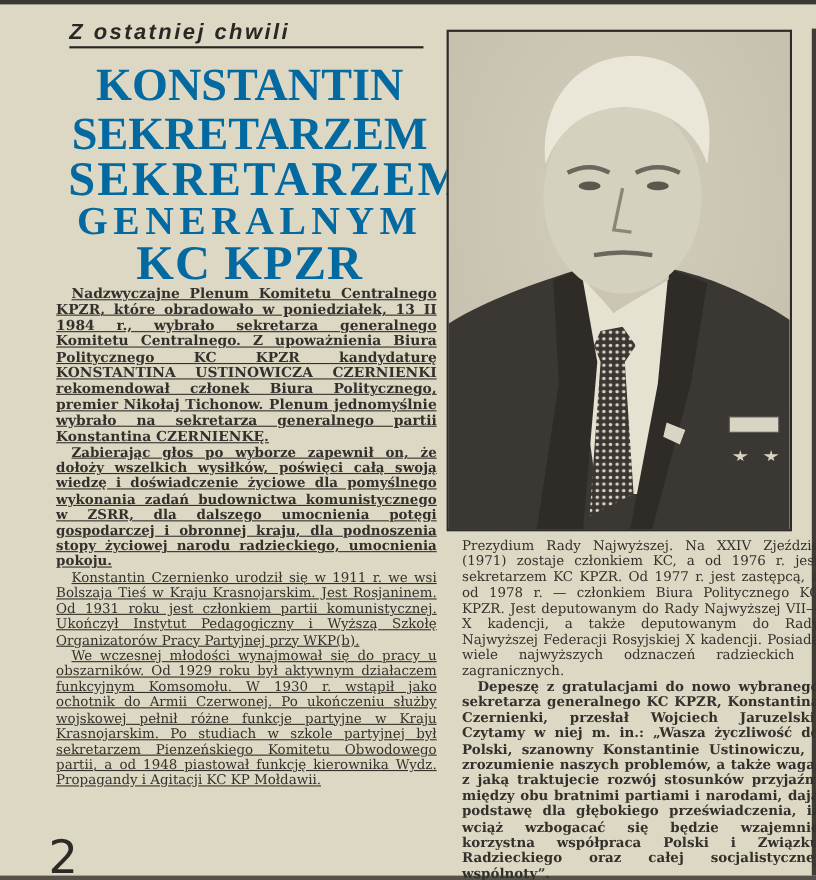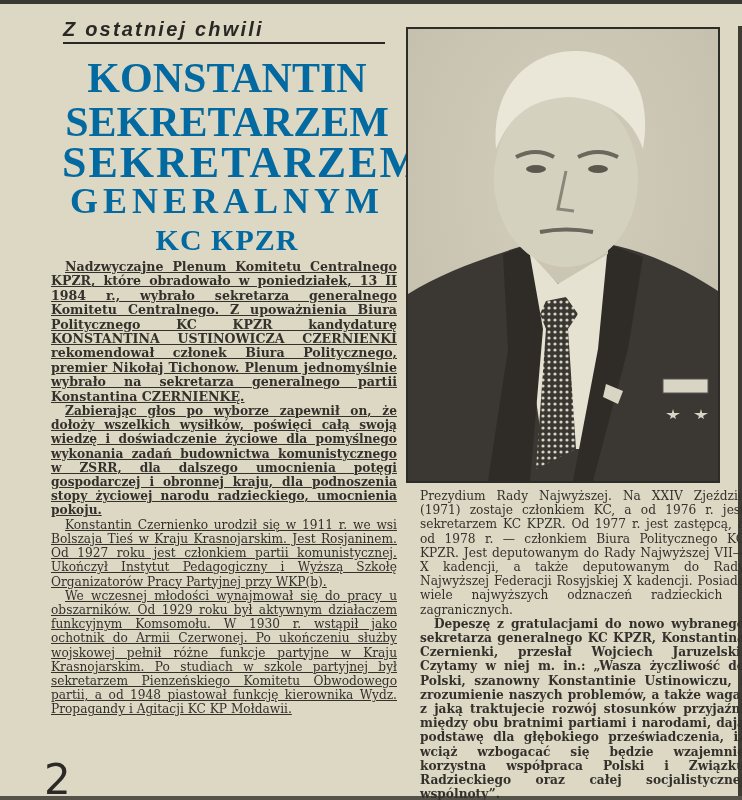--- a/index.html
+++ b/index.html
@@ -19,21 +19,21 @@
     font-weight:900; font-style:italic; font-size:20px; letter-spacing:2.2px;
     color:#2a2824; line-height:22px;
     border-bottom:2px solid #2a2824; padding-bottom:2px;
     white-space:nowrap;
   }
   .headline { position:absolute; left:62px; top:56px; width:330px; text-align:center;
     font-family:"Liberation Serif","DejaVu Serif",serif; font-weight:bold; color:#0369a1; }
   .h1 { font-size:42px; line-height:44px; letter-spacing:0px; white-space:nowrap; }
   .h2 { font-size:44px; line-height:38px; letter-spacing:2px; white-space:nowrap; }
   .h3 { font-size:36px; line-height:38px; letter-spacing:5px; white-space:nowrap; }
-  .h4 { font-size:30px; line-height:40px; letter-spacing:1px; white-space:nowrap; }
+  .h4 { font-size:44px; line-height:40px; letter-spacing:1px; white-space:nowrap; }
 
   .col { position:absolute; font-size:12.2px; line-height:14.2px; text-align:justify; color:#34312c; }
   .col p { margin:0; text-indent:14px; }
   .col-left { left:51px; top:260px; width:346px;text-decoration:underline; }
   .lead { font-weight:bold; font-size:12.6px; line-height:14.4px; }
   .bold { font-weight:bold; }
   .col-right { left:420px; top:489px; width:325px; }
 
   .photo {
     position:absolute; left:406px; top:27px; width:314px; height:456px;
@@ -105,21 +105,21 @@
     <rect x="255" y="350" width="45" height="14" fill="#d9d5c5" stroke="#555" stroke-width="1"></rect>
     <polygon points="262,390 265,380 268,390 258,384 272,384" fill="#d9d5c5"></polygon>
     <polygon points="290,390 293,380 296,390 286,384 300,384" fill="#d9d5c5"></polygon>
     <polygon points="198,355 215,362 210,375 195,368" fill="#d9d5c5"></polygon>
   </svg>
 </div>
 
 <div class="col col-left">
   <p class="lead">Nadzwyczajne Plenum Komitetu Centralnego KPZR, które obradowało w poniedziałek, 13 II 1984 r., wybrało sekretarza generalnego Komitetu Centralnego. Z upoważnienia Biura Politycznego KC KPZR kandydaturę KONSTANTINA USTINOWICZA CZERNIENKI rekomendował członek Biura Politycznego, premier Nikołaj Tichonow. Plenum jednomyślnie wybrało na sekretarza generalnego partii Konstantina CZERNIENKĘ.</p>
   <p class="bold">Zabierając głos po wyborze zapewnił on, że dołoży wszelkich wysiłków, poświęci całą swoją wiedzę i doświadczenie życiowe dla pomyślnego wykonania zadań budownictwa komunistycznego w ZSRR, dla dalszego umocnienia potęgi gospodarczej i obronnej kraju, dla podnoszenia stopy życiowej narodu radzieckiego, umocnienia pokoju.</p>
-  <p>Konstantin Czernienko urodził się w 1911 r. we wsi Bolszaja Tieś w Kraju Krasnojarskim. Jest Rosjaninem. Od 1927 roku jest członkiem partii komunistycznej. Ukończył Instytut Pedagogiczny i Wyższą Szkołę Organizatorów Pracy Partyjnej przy WKP(b).</p>
+  <p>Konstantin Czernienko urodził się w 1911 r. we wsi Bolszaja Tieś w Kraju Krasnojarskim. Jest Rosjaninem. Od 1931 roku jest członkiem partii komunistycznej. Ukończył Instytut Pedagogiczny i Wyższą Szkołę Organizatorów Pracy Partyjnej przy WKP(b).</p>
   <p>We wczesnej młodości wynajmował się do pracy u obszarników. Od 1929 roku był aktywnym działaczem funkcyjnym Komsomołu. W 1930 r. wstąpił jako ochotnik do Armii Czerwonej. Po ukończeniu służby wojskowej pełnił różne funkcje partyjne w Kraju Krasnojarskim. Po studiach w szkole partyjnej był sekretarzem Pienzeńskiego Komitetu Obwodowego partii, a od 1948 piastował funkcję kierownika Wydz. Propagandy i Agitacji KC KP Mołdawii.</p>
 </div>
 
 <div class="col col-right">
   <p style="text-indent:0">Prezydium Rady Najwyższej. Na XXIV Zjeździe (1971) zostaje członkiem KC, a od 1976 r. jest sekretarzem KC KPZR. Od 1977 r. jest zastępcą, a od 1978 r. — członkiem Biura Politycznego KC KPZR. Jest deputowanym do Rady Najwyższej VII—X kadencji, a także deputowanym do Rady Najwyższej Federacji Rosyjskiej X kadencji. Posiada wiele najwyższych odznaczeń radzieckich i zagranicznych.</p>
   <p class="bold">Depeszę z gratulacjami do nowo wybranego sekretarza generalnego KC KPZR, Konstantina Czernienki, przesłał Wojciech Jaruzelski. Czytamy w niej m. in.: „Wasza życzliwość do Polski, szanowny Konstantinie Ustinowiczu, i zrozumienie naszych problemów, a także waga, z jaką traktujecie rozwój stosunków przyjaźni między obu bratnimi partiami i narodami, dają podstawę dla głębokiego przeświadczenia, iż wciąż wzbogacać się będzie wzajemnie korzystna współpraca Polski i Związku Radzieckiego oraz całej socjalistycznej wspólnoty”.</p>
 </div>
 
 <div class="pagenum">2</div>
 

